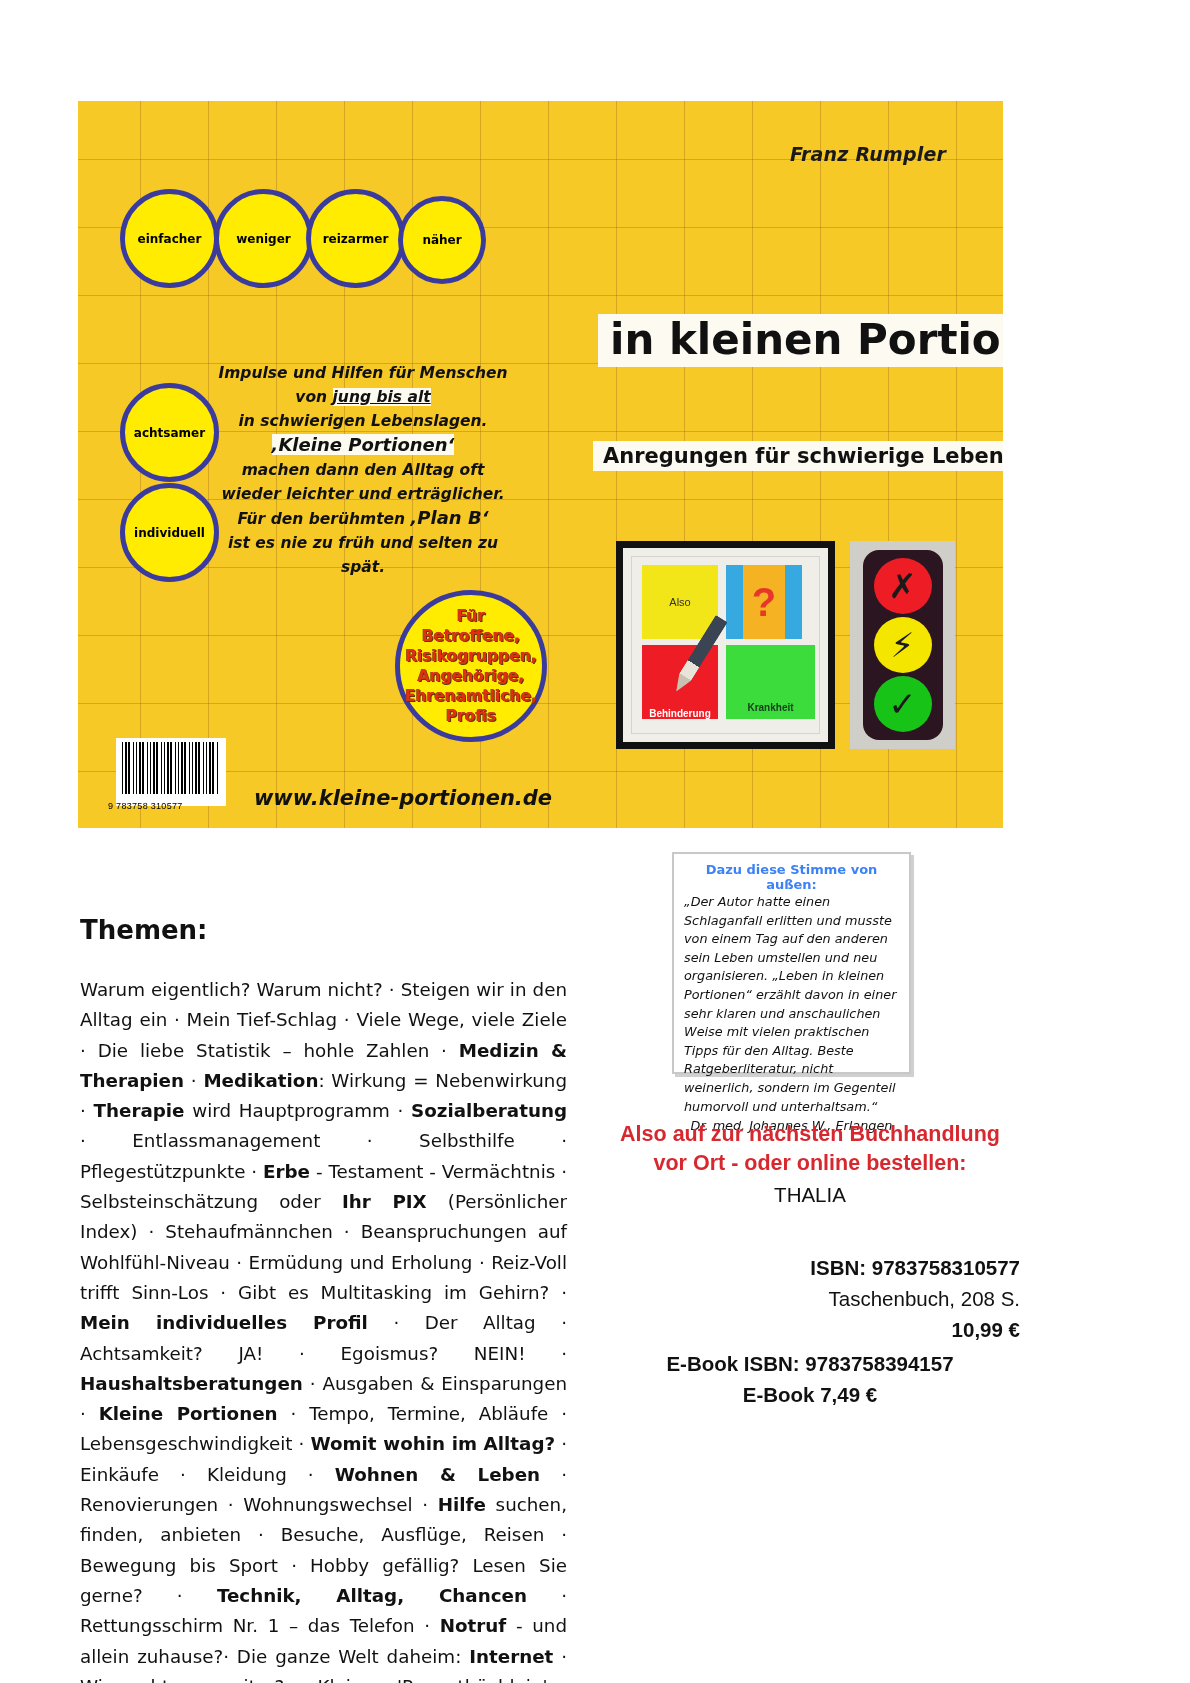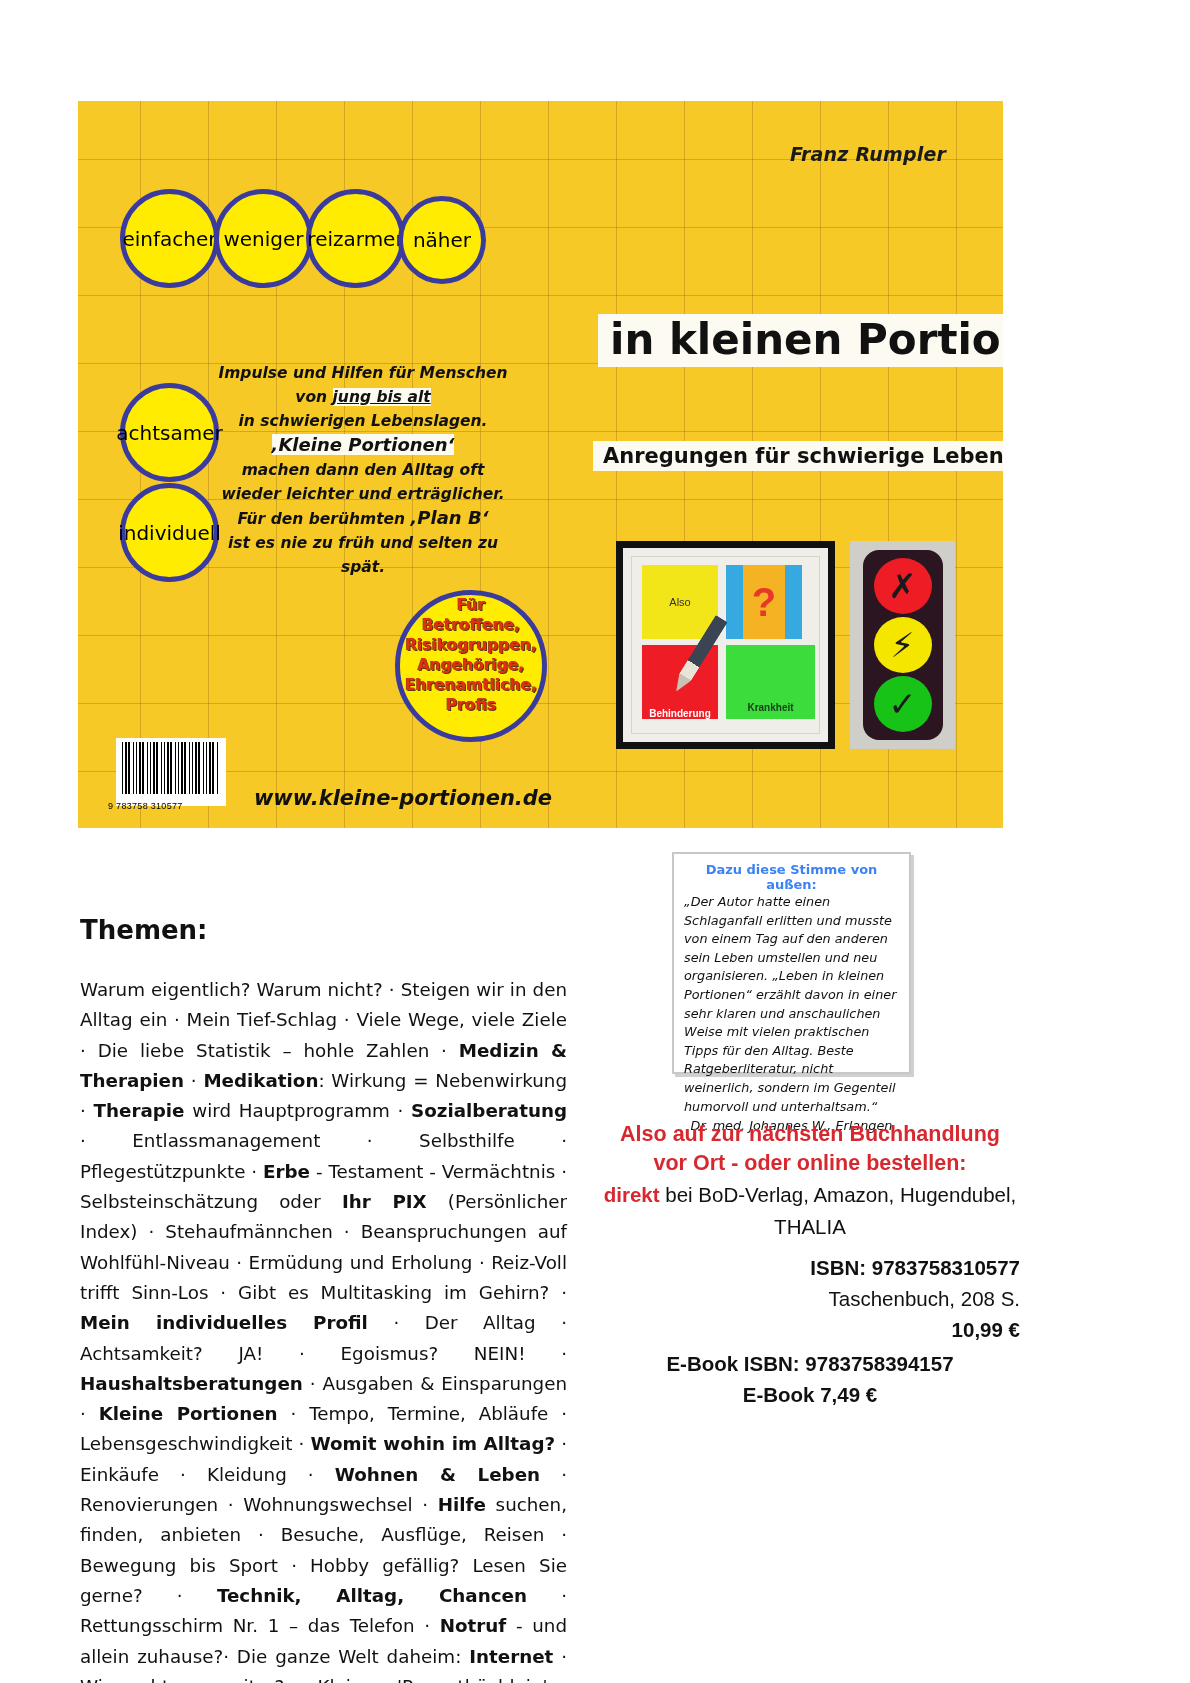--- a/index.html
+++ b/index.html
@@ -35,21 +35,21 @@
     letter-spacing:.2px;
   }
 
   
   .bubble{
     position:absolute;
     border:5px solid #3b3b9e;
     border-radius:50%;
     background:#ffec00;
     display:flex;align-items:center;justify-content:center;
-    font-weight:normal; font-size:20px; color:#000;
+    font-weight:bold; font-size:12px; color:#000;
     font-family:"DejaVu Sans", sans-serif;
     box-sizing:border-box;
   }
   .b0{left:42px;  top:88px;  width:99px;height:99px;}
   .b1{left:136px; top:88px;  width:99px;height:99px;}
   .b2{left:228px; top:88px;  width:99px;height:99px;}
   .b3{left:320px; top:95px;  width:88px;height:88px;}
   .b4{left:42px;  top:182px; width:99px;height:99px;}
   .b5{left:42px;  top:282px; width:99px;height:99px;}
   .b6{left:42px;  top:382px; width:99px;height:99px;}
@@ -66,21 +66,21 @@
   #impulse .ul{text-decoration:underline;}
   #impulse .kp{font-size:18px;}
   #impulse .pb{font-size:18px;}
 
   
   #redcircle{
     position:absolute; left:317px; top:489px;
     width:152px;height:152px;
     border:5px solid #3b3b9e; border-radius:50%;
     background:#ffec00;
-    display:flex;align-items:flex-start;justify-content:center;
+    display:flex;align-items:center;justify-content:center;
     box-sizing:border-box;
   }
   #redcircle .inner{
     text-align:center; font-family:"DejaVu Sans", sans-serif;
     font-weight:bold; font-size:15.5px; line-height:20px;
     color:#e03010;
     text-shadow:1px 1px 0 #5a3b10, -0.5px -0.5px 0 #7a4a14;
   }
 
   
@@ -329,21 +329,20 @@
 
 <div id="testimonial">
   <div id="testi-head">Dazu diese Stimme von außen:</div>
   <div id="testi-body">„Der Autor hatte einen Schlaganfall erlitten und musste von einem Tag auf den anderen sein Leben umstellen und neu organisieren. „Leben in kleinen Portionen“ erzählt davon in einer sehr klaren und anschaulichen Weise mit vielen praktischen Tipps für den Alltag. Beste Ratgeberliteratur, nicht weinerlich, sondern im Gegenteil humorvoll und unterhaltsam.“</div>
   <div id="testi-sign">Dr. med. Johannes W., Erlangen</div>
 </div>
 
 <div id="order">
   <div class="ord-red">Also auf zur nächsten Buchhandlung</div>
   <div class="ord-red">vor Ort - oder online bestellen:</div>
-  <div class="ord-mix"><b>direkt</b><span> bei BoD-Verlag, Amazon, Hugendubel,</span></div>
   <div class="ord-mix">THALIA</div>
 </div>
 
 <div id="isbn-block">
   <div class="bold">ISBN: 9783758310577</div>
   <div>Taschenbuch, 208 S.</div>
   <div class="bold">10,99 €</div>
 </div>
 
 <div id="ebook-block">

